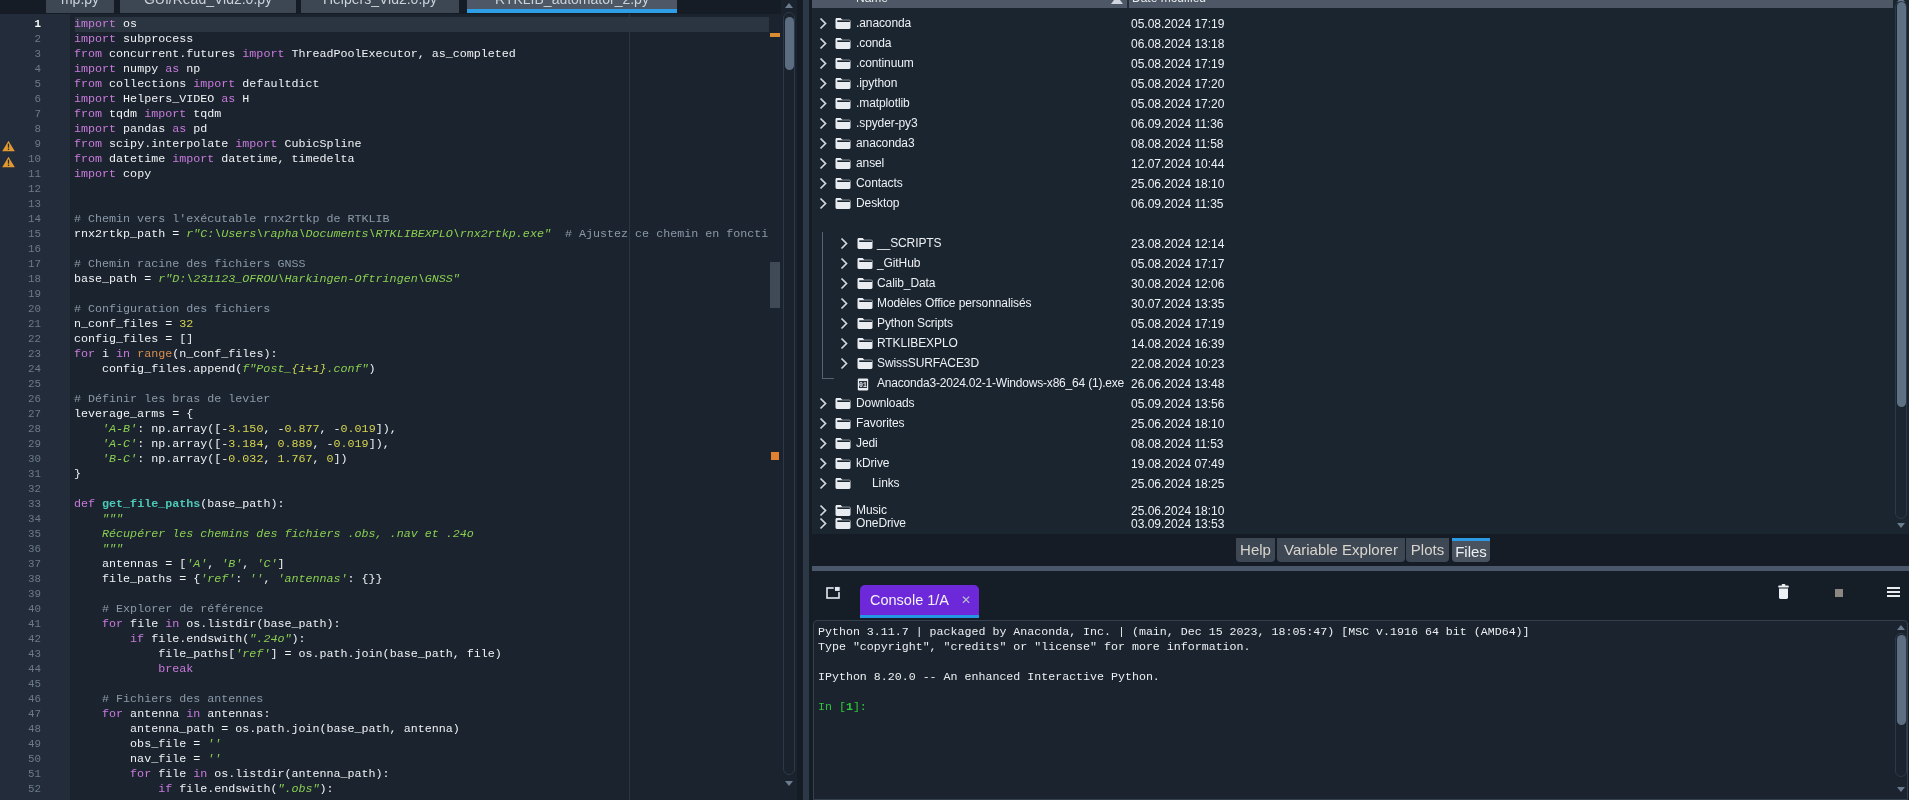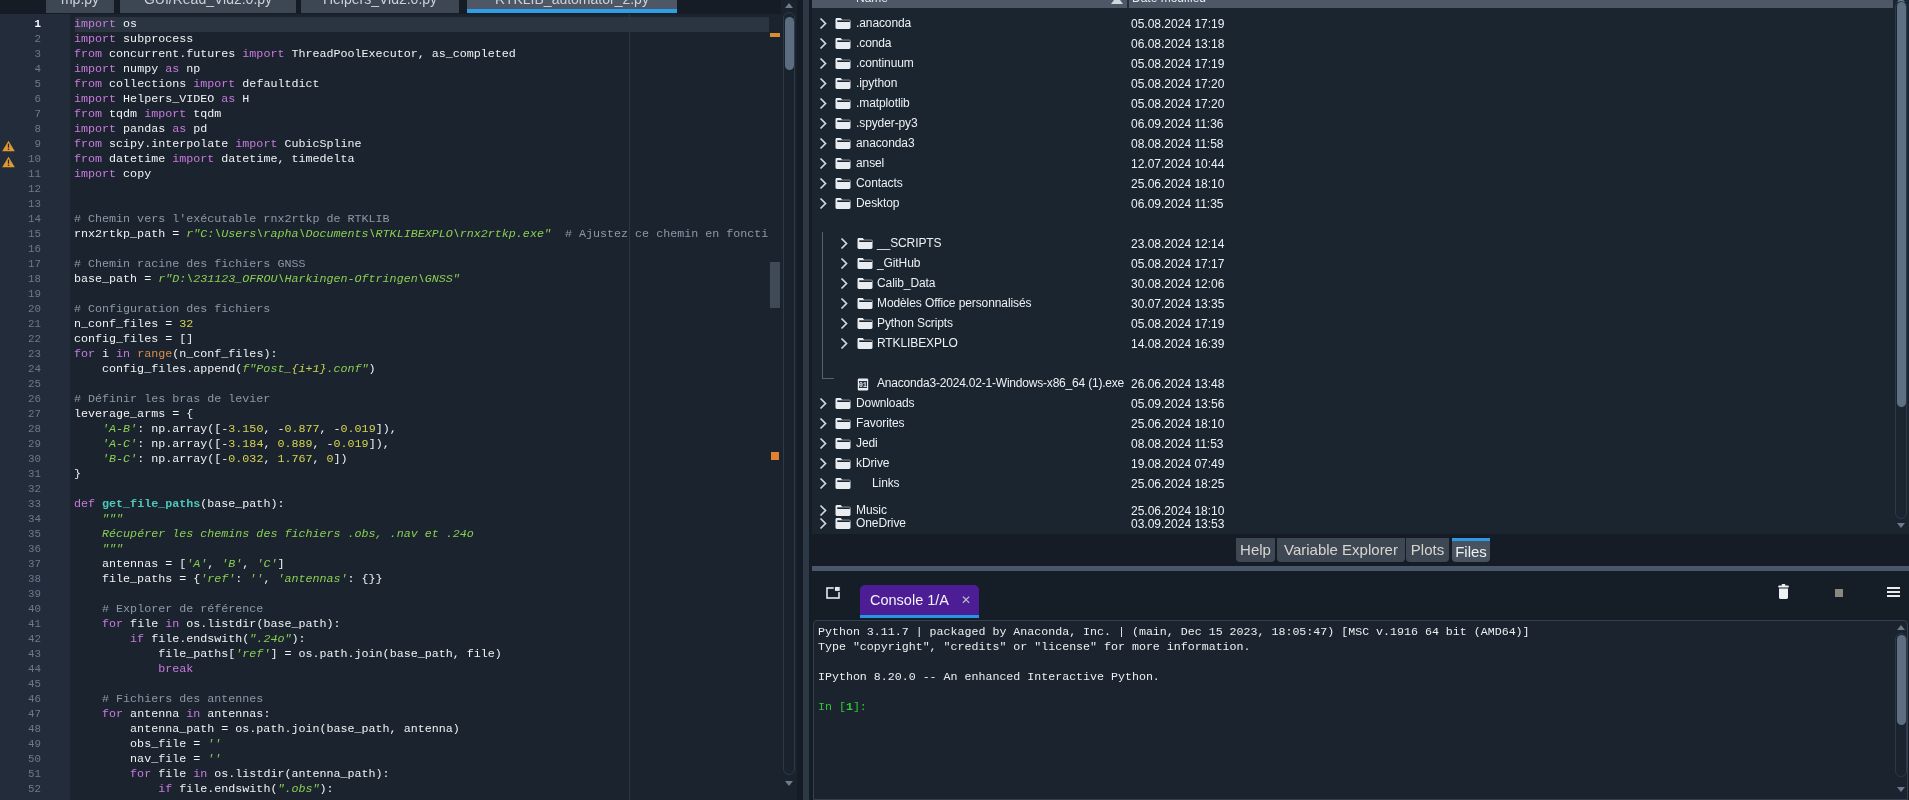--- a/index.html
+++ b/index.html
@@ -48,21 +48,21 @@
 .chev{position:absolute;top:5px;}
 .fold{position:absolute;top:4px;}
 #ftree{left:9.5px;top:232px;width:1px;height:146px;background:#566070;}
 #felbow{left:9.5px;top:378px;width:12px;height:1px;background:#566070;}
 #fscr{left:1081px;top:0;width:16px;height:534px;background:#1b2530;}
 
 .rtab{position:absolute;top:538px;height:24px;background:#3e4854;border-radius:0 0 4px 4px;color:#d9d5cd;font-size:15px;text-align:center;line-height:24px;}
 #hsplit{left:812px;top:566px;width:1097px;height:5px;background:#4a5669;}
 
 #console{left:812px;top:571px;width:1097px;height:229px;background:#151d27;}
-#ctab{left:48px;top:14px;width:119px;height:33px;background:#4c1d95;border-radius:5px 5px 0 0;color:#f2f4f6;font-size:14.5px;}
+#ctab{left:48px;top:14px;width:119px;height:33px;background:#6d28d9;border-radius:5px 5px 0 0;color:#f2f4f6;font-size:14.5px;}
 #ctab .x{color:#b9c0c8;font-size:12px;}
 #cunder{left:48px;top:44px;width:119px;height:3px;background:#2496e4;}
 #cbox{left:1px;top:49px;width:1095px;height:180px;background:#1a232e;border:1px solid #35404e;border-radius:4px 4px 0 0;}
 #cpre{left:4px;top:2.5px;font-size:11.63px;line-height:15px;color:#eceff1;white-space:pre;}
 .g{color:#2fc63a;}
 .gb{color:#2fc63a;font-weight:bold;}
 </style></head>
 <body>
 
 <div id="edtabs" class="abs">
@@ -390,20 +390,31 @@
       <svg class="chev" style="left:28px;top:4px" width="8" height="13" viewBox="0 0 8 13">
         <path d="M1.5 1.5 L6.5 6.5 L1.5 11.5" stroke="#d2d7dc" stroke-width="1.7" fill="none"></path>
       </svg>
       <svg class="fold" style="left:45px" width="16" height="13" viewBox="0 0 16 13">
         <path d="M0.5 2.4 C0.5 1.6 1.1 1 1.9 1 H5.7 L7.2 2.7 H14.1 C14.9 2.7 15.5 3.3 15.5 4.1 V10.6 C15.5 11.4 14.9 12 14.1 12 H1.9 C1.1 12 0.5 11.4 0.5 10.6 Z" fill="#e9edf2"></path>
         <rect x="2.3" y="3.3" width="12.6" height="1.7" fill="#1b2530"></rect>
       </svg>
       <span class="nm" style="left:65px;">RTKLIBEXPLO</span>
       <span class="dt">14.08.2024 16:39</span>
     </div>
+<div class="frow" style="top:352.5px;">
+      <svg class="chev" style="left:28px;top:4px" width="8" height="13" viewBox="0 0 8 13">
+        <path d="M1.5 1.5 L6.5 6.5 L1.5 11.5" stroke="#d2d7dc" stroke-width="1.7" fill="none"></path>
+      </svg>
+      <svg class="fold" style="left:45px" width="16" height="13" viewBox="0 0 16 13">
+        <path d="M0.5 2.4 C0.5 1.6 1.1 1 1.9 1 H5.7 L7.2 2.7 H14.1 C14.9 2.7 15.5 3.3 15.5 4.1 V10.6 C15.5 11.4 14.9 12 14.1 12 H1.9 C1.1 12 0.5 11.4 0.5 10.6 Z" fill="#e9edf2"></path>
+        <rect x="2.3" y="3.3" width="12.6" height="1.7" fill="#1b2530"></rect>
+      </svg>
+      <span class="nm" style="left:65px;">SwissSURFACE3D</span>
+      <span class="dt">22.08.2024 10:23</span>
+    </div>
 <div class="frow" style="top:372.5px;">
       <svg class="fold" style="left:45px;top:5px" width="12" height="13" viewBox="0 0 12 13">
         <rect x="0.8" y="0.5" width="10.4" height="12" rx="1.2" fill="#e9edf2"></rect>
         <rect x="2" y="3" width="8" height="7" fill="#2a323d"></rect>
         <text x="6" y="8.7" font-size="6.5" fill="#e9edf2" text-anchor="middle" font-family="Liberation Mono,monospace" font-weight="bold">01</text>
       </svg>
       <span class="nm" style="left:65px;letter-spacing:-0.2px;">Anaconda3-2024.02-1-Windows-x86_64 (1).exe</span>
       <span class="dt">26.06.2024 13:48</span>
     </div>
 <div class="frow" style="top:392.5px;">

